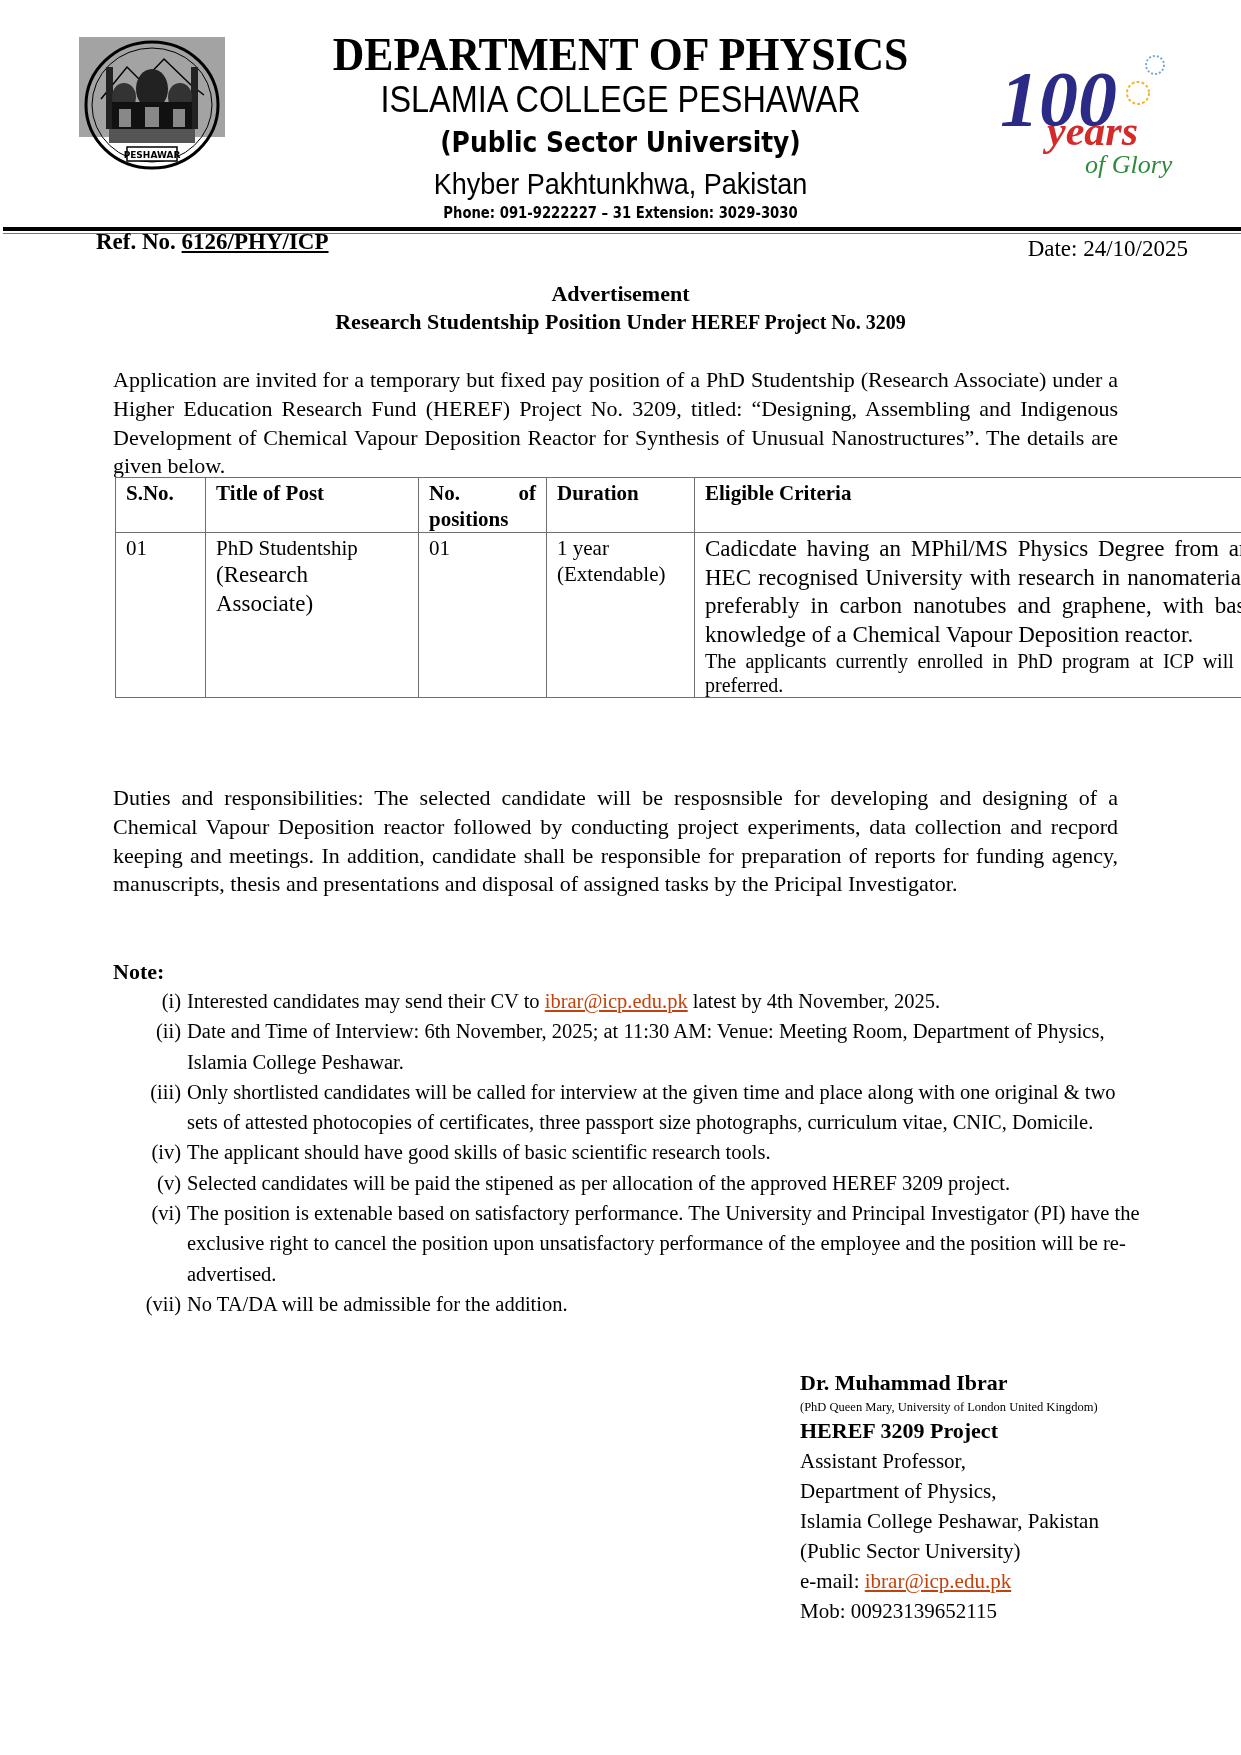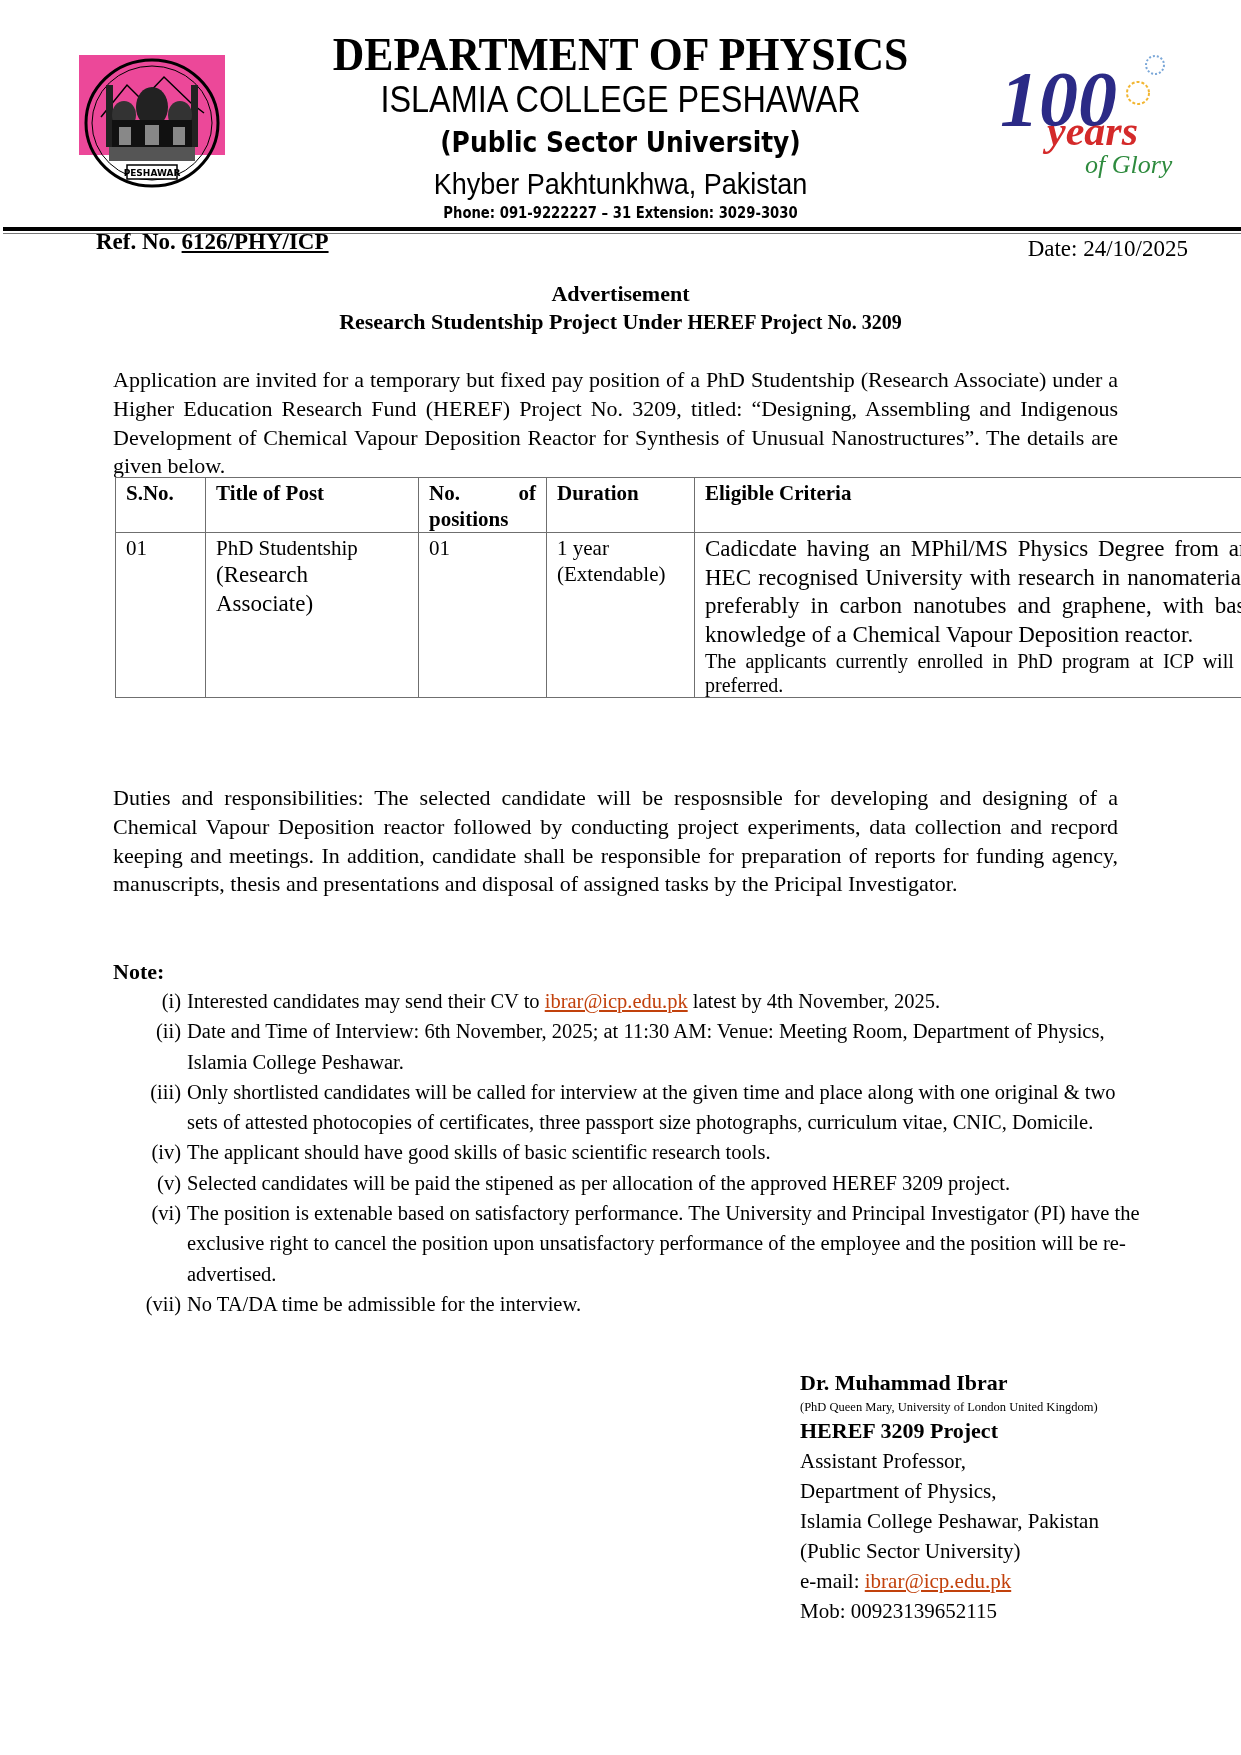--- a/index.html
+++ b/index.html
@@ -1,20 +1,20 @@
 <!DOCTYPE html>
 <html><head>
 <meta charset="utf-8">
 <style>
   html, body { margin: 0; padding: 0; background: #ffffff; }
   body { width: 1241px; height: 1755px; position: relative; overflow: hidden;
          font-family: "Liberation Serif", "DejaVu Serif", serif; color: #000; }
   .abs { position: absolute; }
   
-  .logo-left { left: 79px; top: 55px; width: 146px; height: 100px; background: #ec4899; }
+  .logo-left { left: 79px; top: 37px; width: 146px; height: 100px; background: #a3a3a3; }
   .logo-right { left: 995px; top: 45px; width: 185px; height: 135px; }
   .h-title { left: 0; width: 1241px; text-align: center; white-space: nowrap; }
   .h1 { top: 28px; font-family: "Liberation Serif", serif; font-weight: bold; font-size: 47px; letter-spacing: 0px; transform: scaleX(0.93); line-height: 52px; }
   .h2 { top: 80px; font-family: "Liberation Sans", sans-serif; font-size: 36px; line-height: 40px; transform: scaleX(0.9); }
   .h3 { top: 122px; font-family: "DejaVu Sans", sans-serif; font-weight: bold; font-size: 29px; line-height: 40px; transform: scaleX(0.86); }
   .h4 { top: 166px; font-family: "Liberation Sans", sans-serif; font-size: 30px; line-height: 36px; transform: scaleX(0.9); }
   .h5 { top: 203px; font-family: "DejaVu Sans", sans-serif; font-weight: bold; font-size: 15px; line-height: 20px; transform: scaleX(0.88); }
   .rule1 { left: 3px; top: 227px; width: 1238px; height: 4px; background: #000; }
   .rule2 { left: 3px; top: 233px; width: 1238px; height: 1px; background: #777; }
   .ref { left: 96px; top: 227px; font-size: 23px; font-weight: bold; line-height: 30px; }
@@ -92,21 +92,21 @@
   <span>Ref. No.</span>
   <span class="num">6126/PHY/ICP</span>
 </div>
 <div class="abs date">
   <span>Date:</span>
   <span>24/10/2025</span>
 </div>
 
 <div class="abs ad-title">Advertisement</div>
 <div class="abs ad-sub">
-  <span>Research Studentship Project Under</span>
+  <span>Research Studentship Position Under</span>
   <span class="small">HEREF Project No. 3209</span>
 </div>
 
 <div class="abs para intro">Application are invited for a temporary but fixed pay position of a PhD Studentship (Research Associate) under a Higher Education Research Fund (HEREF) Project No. 3209, titled: “Designing, Assembling and Indigenous Development of Chemical Vapour Deposition Reactor for Synthesis of Unusual Nanostructures”. The details are given below.</div>
 
 <table class="posts">
   <tbody>
       <tr>
     <th class="c1">S.No.</th>
     <th class="c2">Title of Post</th>
@@ -159,21 +159,21 @@
   <div class="note-item">
     <span class="note-num">(v)</span>
     <span class="note-text">Selected candidates will be paid the stipened as per allocation of the approved HEREF 3209 project.</span>
   </div>
   <div class="note-item">
     <span class="note-num">(vi)</span>
     <span class="note-text">The position is extenable based on satisfactory performance. The University and Principal Investigator (PI) have the exclusive right to cancel the position upon unsatisfactory performance of the employee and the position will be re-advertised.</span>
   </div>
   <div class="note-item">
     <span class="note-num">(vii)</span>
-    <span class="note-text">No TA/DA time be admissible for the interview.</span>
+    <span class="note-text">No TA/DA will be admissible for the addition.</span>
   </div>
 </div>
 
 <div class="abs sig">
   <div class="name">Dr. Muhammad Ibrar</div>
   <div class="qual">(PhD Queen Mary, University of London United Kingdom)</div>
   <div class="bold">HEREF 3209 Project</div>
   <div>Assistant Professor,</div>
   <div>Department of Physics,</div>
   <div>Islamia College Peshawar, Pakistan</div>

